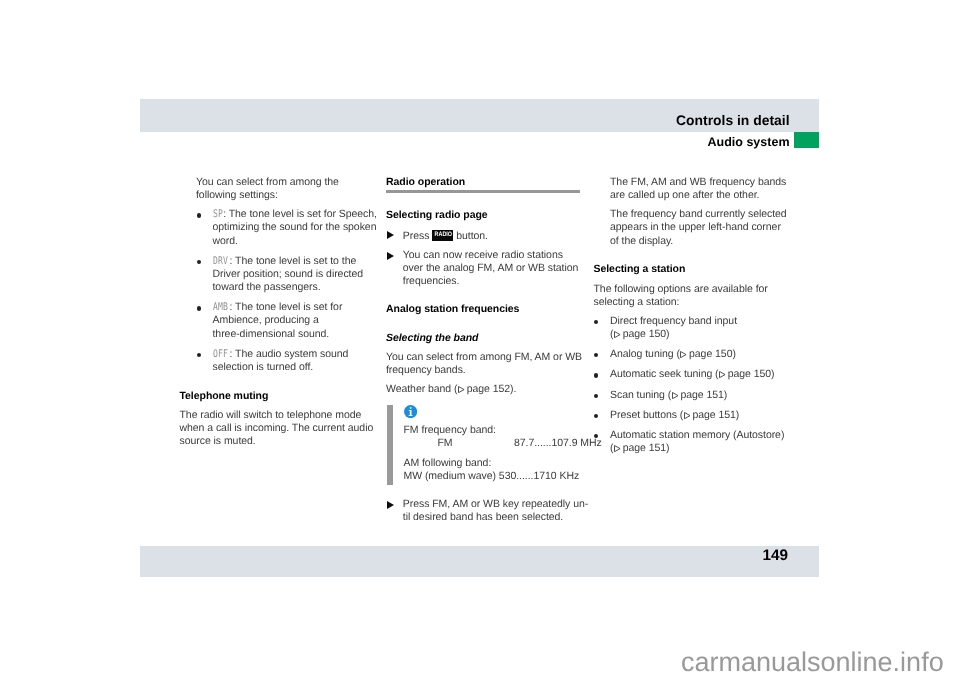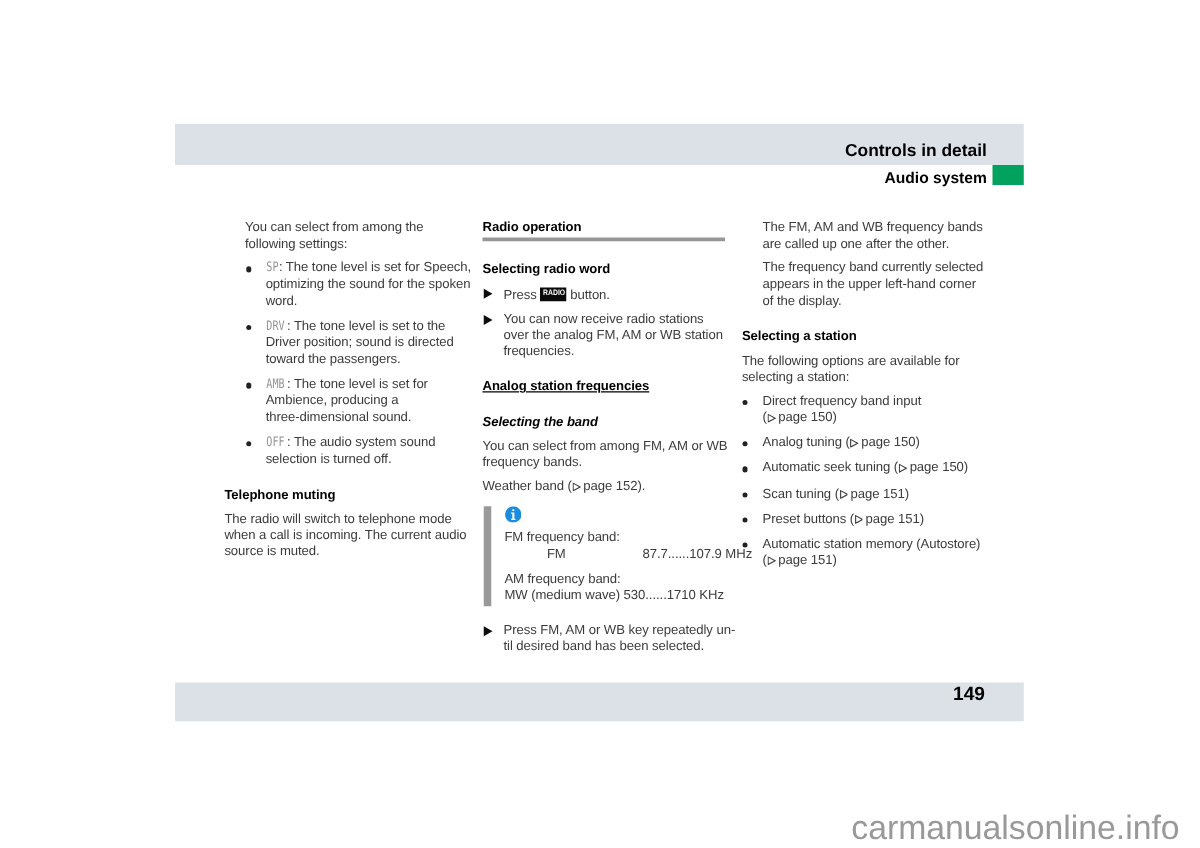--- a/index.html
+++ b/index.html
@@ -25,21 +25,21 @@
        letter-spacing:-0.005em;}
   .col-left{left:179.5px;width:210px;}
   .col-mid{left:386px;width:210px;}
   .col-right{left:593.5px;width:215px;}
   .col .indent{margin-left:16.5px;}
   ul.dotlist.indent{margin-left:16.5px;}
 
   p.para{margin:0 0 6px 0;}
   .h2{font-size:10.5px;font-weight:bold;color:#000;margin:15.6px 0 6.2px 0;}
   .h2.after-rule{margin-top:15.5px;}
-  .h2.after-para{margin-top:15.3px;text-decoration:underline;}
+  .h2.after-para{margin-top:15.3px;}
   .h3{font-size:10.5px;font-weight:bold;font-style:italic;color:#000;margin:15.5px 0 6px 0;}
   .secthead{font-size:10.5px;font-weight:bold;color:#000;margin:0;}
   .rule{height:3.1px;background:#979797;margin-top:0.8px;width:193.8px;}
 
   
   ul.dotlist{list-style:none;margin:6px 0 0 0;padding:0;}
   ul.dotlist li{position:relative;padding-left:16.5px;margin:0 0 7.2px 0;}
   ul.dotlist li:before{content:"";position:absolute;left:0.6px;top:5px;
                        width:4.2px;height:4.2px;border-radius:50%;background:#222;}
   .code{color:#939393;font-family:"DejaVu Sans Mono",monospace;font-size:10.5px;
@@ -96,21 +96,21 @@
       <li><span class="code">OFF</span><span>: The audio system sound<br>selection is turned off.</span></li>
     </ul>
     <div class="h2">Telephone muting</div>
     <p class="para">The radio will switch to telephone mode<br>when a call is incoming. The current audio<br>source is muted.</p>
   </div>
 
   <div class="col col-mid">
     <div class="secthead">Radio operation</div>
     <div class="rule"></div>
 
-    <div class="h2 after-rule">Selecting radio word</div>
+    <div class="h2 after-rule">Selecting radio page</div>
     <ul class="steplist">
       <li><span class="tri-solid"></span><span>Press </span><span class="key"><span>RADIO</span></span><span> button.</span></li>
       <li><span class="tri-solid"></span><span>You can now receive radio stations<br>over the analog FM, AM or WB station<br>frequencies.</span></li>
     </ul>
 
     <div class="h2 after-para">Analog station frequencies</div>
     <div class="h3">Selecting the band</div>
     <p class="para">You can select from among FM, AM or WB<br>frequency bands.</p>
     <p class="para"><span>Weather band (</span><span class="refarrow"><svg width="6.6" height="7.2" viewBox="0 0 66 72">
             <path d="M5 5 L61 36 L5 67 Z" fill="none" stroke="#3f3f3f" stroke-width="9" stroke-linejoin="miter"></path>
@@ -124,21 +124,21 @@
             <rect x="14.2" y="5.6" width="3.8" height="3.6" rx="0.6" fill="#ffffff"></rect>
             <path d="M11.8 12.2 H18.2 V24.3 H20.4 V26.6 H11.6 V24.3 H14.2 V14.5 H11.8 Z" fill="#ffffff"></path>
           </svg>
         </div>
       <div class="ibody">
         <div class="grp">
           <div>FM frequency band:</div>
           <div class="freqrow"><span class="lbl">FM</span><span class="val">87.7......107.9 MHz</span></div>
         </div>
         <div class="grp">
-          <div>AM frequency band:</div>
+          <div>AM following band:</div>
           <div>MW (medium wave) 530......1710 KHz</div>
         </div>
       </div>
     </div>
 
     <ul class="steplist steps-after">
       <li><span class="tri-solid"></span><span>Press FM, AM or WB key repeatedly un-<br>til desired band has been selected.</span></li>
     </ul>
   </div>
 

